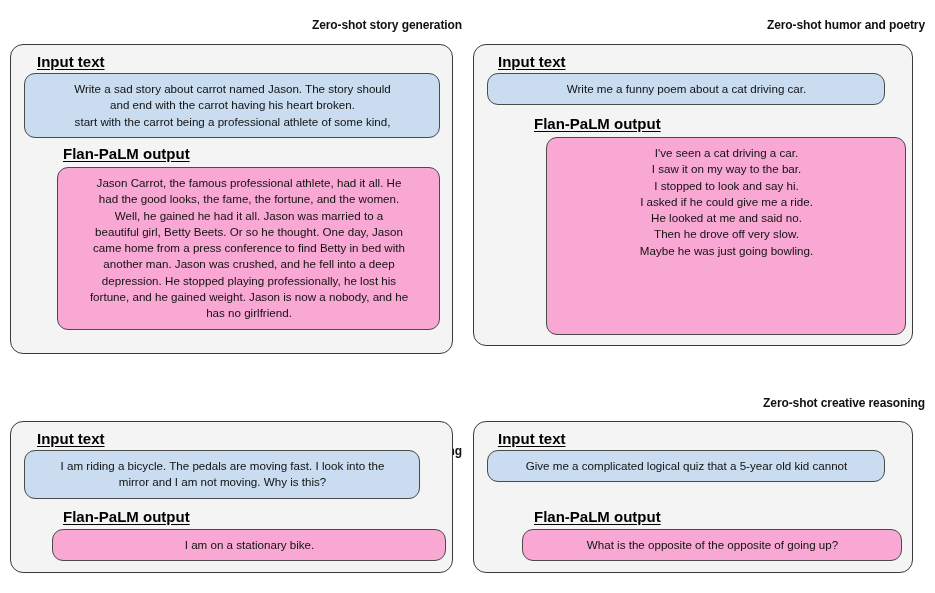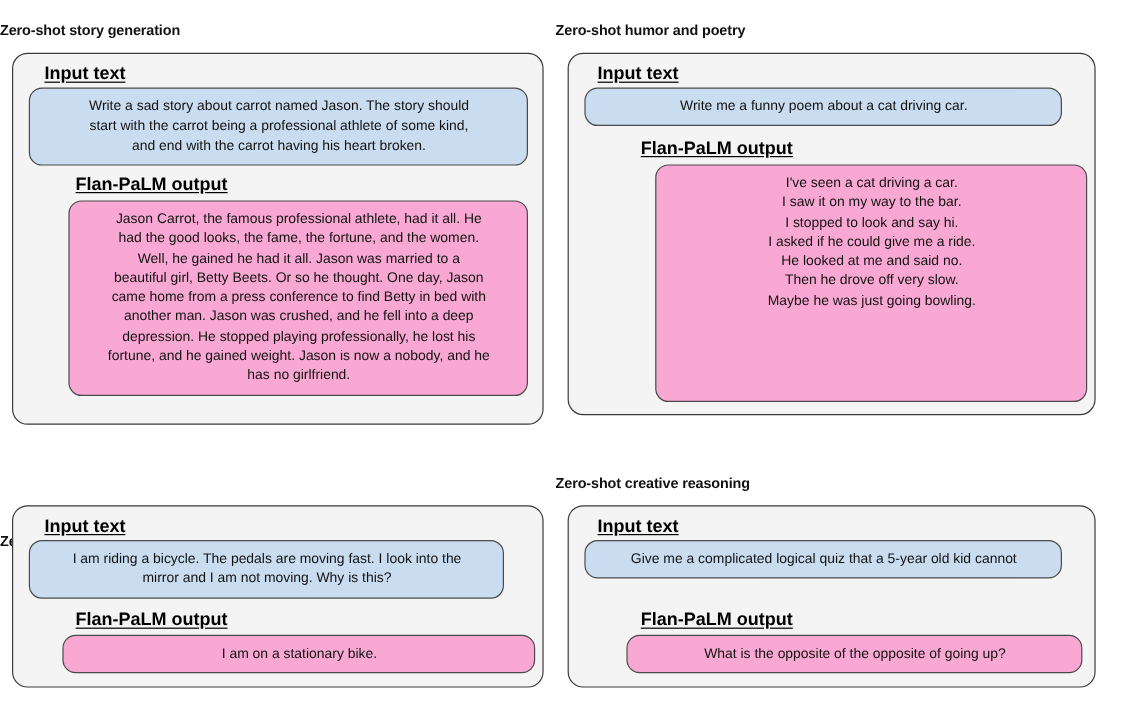--- a/index.html
+++ b/index.html
@@ -21,21 +21,21 @@
     inset: 0;
   }
 
   .cell {
     position: absolute;
   }
 
   .cell-title {
     font-size: 12px;
     font-weight: bold;
-    text-align: left;
+    text-align: right;
     color: #111111;
     letter-spacing: -0.1px;
     line-height: 14px;
   }
 
   .panel {
     position: absolute;
     left: 0;
     right: 0;
     background: #f4f4f4;
@@ -118,22 +118,22 @@
 <body>
 
 <div class="grid">
 
   <div class="cell" id="cell-1">
     <div class="cell-title">Zero-shot story generation</div>
     <div class="panel">
       <div class="section-label lbl-input">Input text</div>
       <div class="bubble input bx-input">
           <span class="line">Write a sad story about carrot named Jason. The story should</span>
+          <span class="line">and end with the carrot having his heart broken.</span>
           <span class="line">start with the carrot being a professional athlete of some kind,</span>
-          <span class="line">and end with the carrot having his heart broken.</span>
         </div>
       <div class="section-label lbl-output">Flan-PaLM output</div>
       <div class="bubble output bx-output">
           <span class="line">Jason Carrot, the famous professional athlete, had it all. He</span>
           <span class="line">had the good looks, the fame, the fortune, and the women.</span>
           <span class="line">Well, he gained he had it all. Jason was married to a</span>
           <span class="line">beautiful girl, Betty Beets. Or so he thought. One day, Jason</span>
           <span class="line">came home from a press conference to find Betty in bed with</span>
           <span class="line">another man. Jason was crushed, and he fell into a deep</span>
           <span class="line">depression. He stopped playing professionally, he lost his</span>

